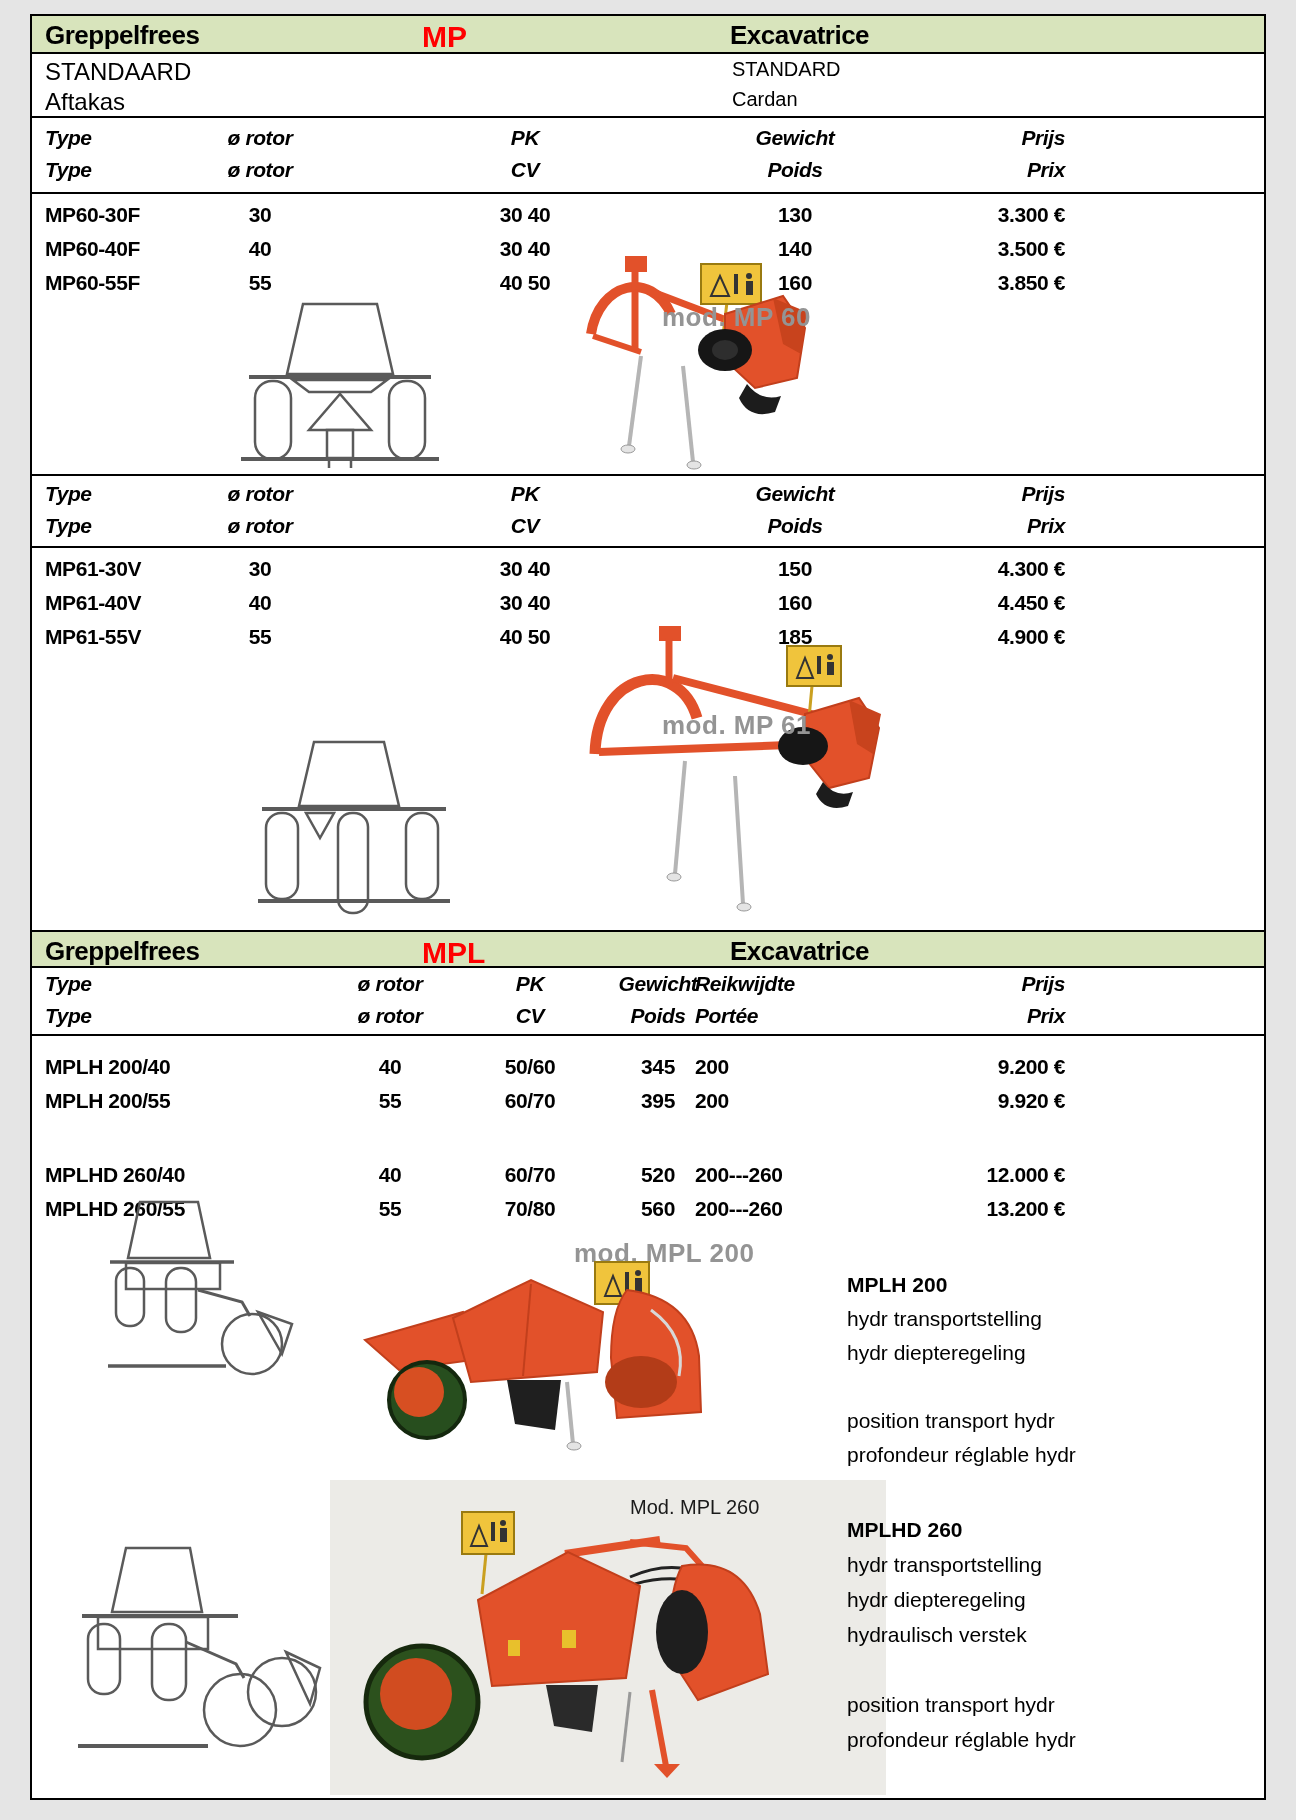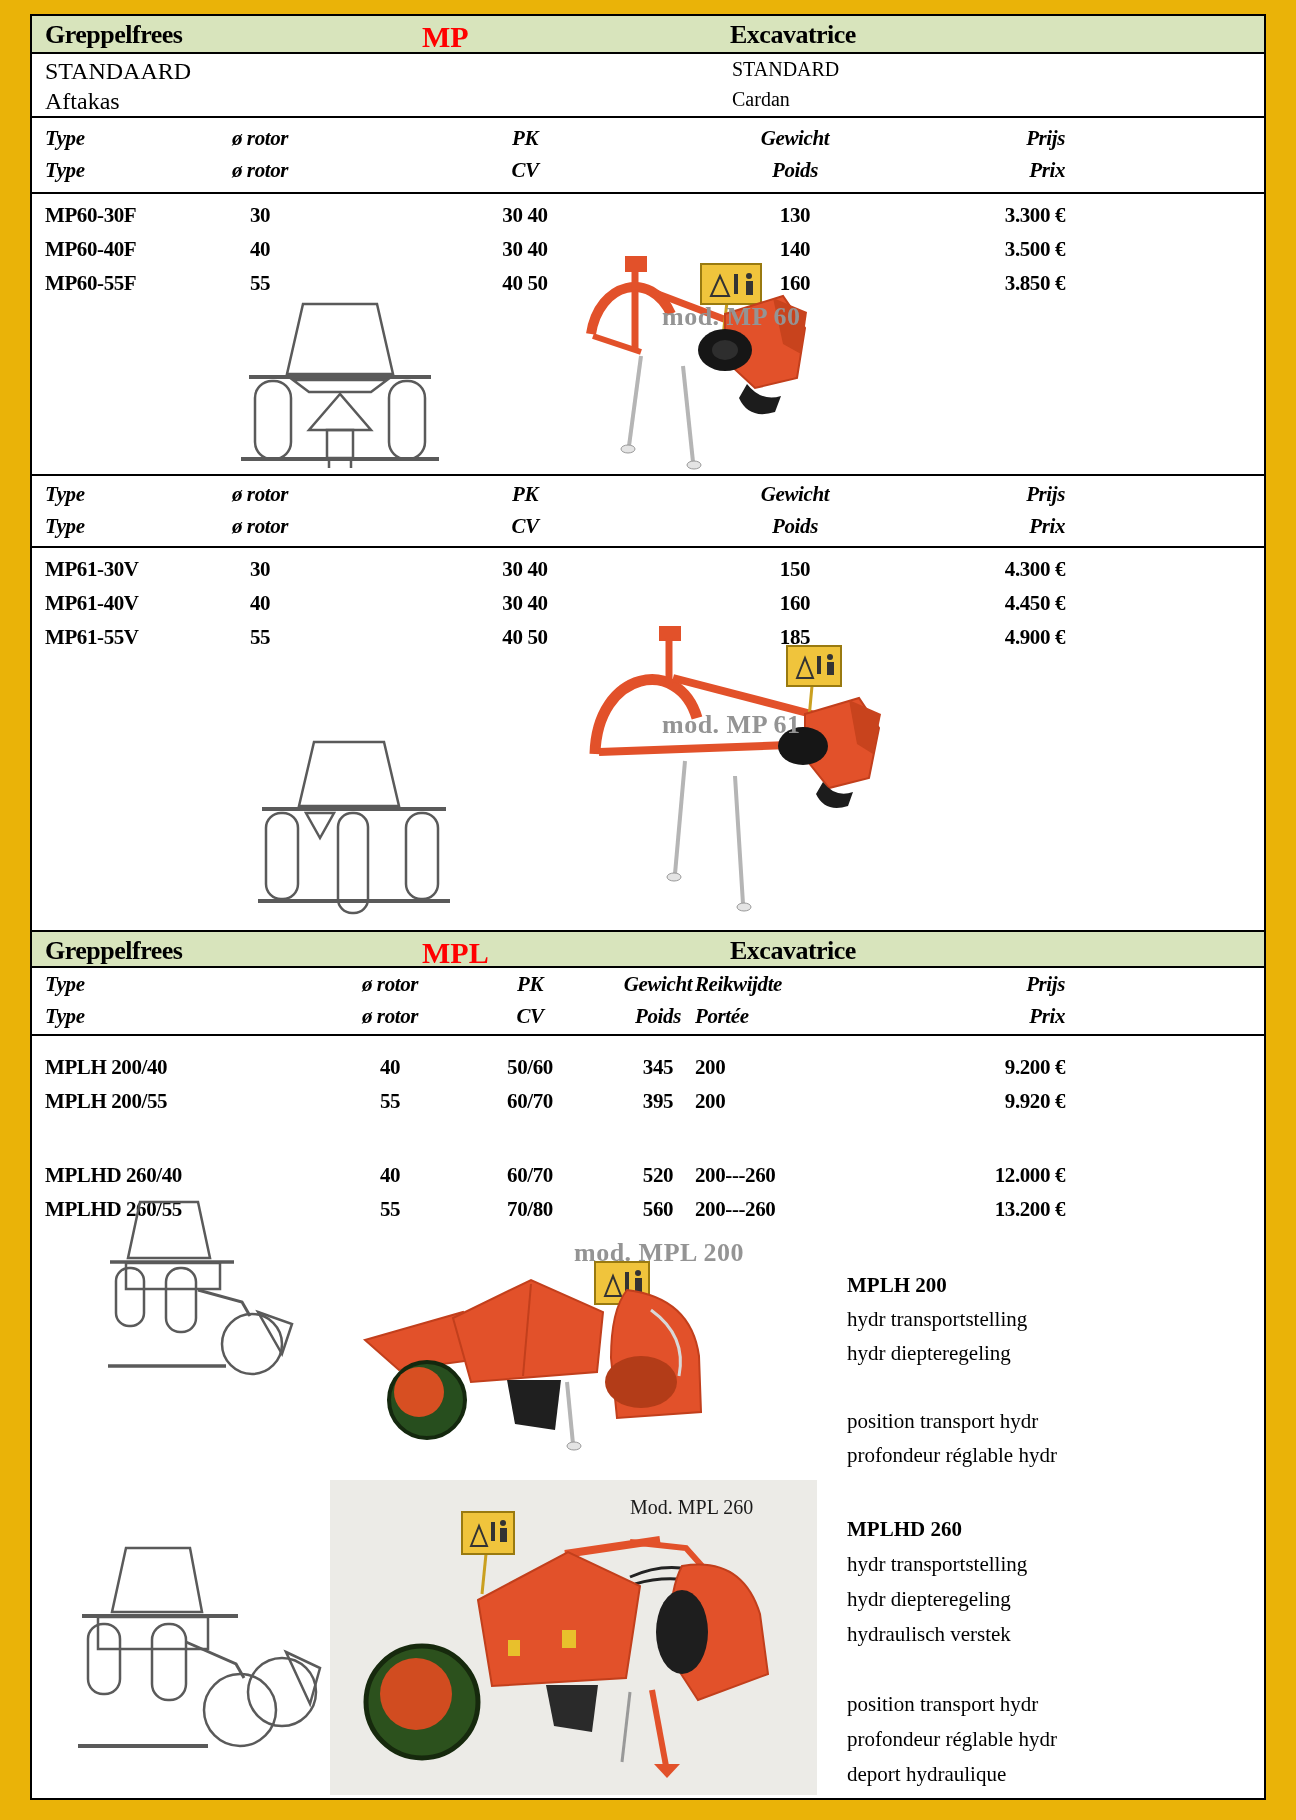--- a/index.html
+++ b/index.html
@@ -1,17 +1,17 @@
 <!DOCTYPE html>
 <html><head>
 <meta charset="utf-8">
 <style>
   html,body{margin:0;padding:0;background:#ffffff;}
-  .page{position:relative;width:1296px;height:1820px;background:#eab308;overflow:hidden;
-        font-family:Liberation Serif, serif;color:#000;}
+  .page{position:relative;width:1296px;height:1820px;background:#e5e5e5;overflow:hidden;
+        font-family:Liberation Sans, sans-serif;color:#000;}
   .doc{position:absolute;left:30px;top:14px;width:1236px;height:1786px;
        box-sizing:border-box;border:2px solid #000;background:#fff;}
   
   .band{position:relative;height:38px;background:#d8e4bc;border-bottom:2px solid #000;box-sizing:border-box;}
   .band2{border-top:2px solid #000;}
   .band .bl{position:absolute;left:13px;top:4px;font-size:26px;font-weight:bold;letter-spacing:-0.5px;}
   .band .bc{position:absolute;left:390px;width:200px;top:4px;text-align:left;font-size:30px;font-weight:bold;color:#ff0000;}
   .band .br{position:absolute;left:698px;top:4px;font-size:26px;font-weight:bold;letter-spacing:-0.5px;}
   .subblk{position:relative;height:64px;border-bottom:2px solid #000;box-sizing:border-box;}
   .subrow{position:absolute;left:0;right:0;height:30px;}
@@ -363,21 +363,21 @@
       <rect x="20" y="84" width="32" height="70" rx="15"></rect>
       <rect x="84" y="84" width="34" height="76" rx="16"></rect>
       <polyline points="118,102 168,124 176,138" stroke-width="3"></polyline>
       <circle cx="172" cy="170" r="36"></circle>
       <circle cx="214" cy="152" r="34"></circle>
       <polygon points="218,112 252,128 242,164"></polygon>
       <line x1="10" y1="206" x2="140" y2="206" stroke-width="4"></line>
     </svg>
   </div>
 
-  <div class="fig photo-bg" style="left:298px;top:1464px;width:487px;height:315px;">
+  <div class="fig photo-bg" style="left:298px;top:1464px;width:556px;height:315px;">
     <span class="photo-label" style="left:300px;top:16px;">Mod. MPL 260</span>
     <svg width="487" height="315" viewBox="0 0 487 315">
       <g>
         <line x1="156" y1="74" x2="152" y2="114" stroke="#caa020" stroke-width="3"></line>
         <rect x="132" y="32" width="52" height="42" fill="#f0c43c" stroke="#997a10" stroke-width="2"></rect>
         <polygon points="141,66 149,46 157,66" fill="none" stroke="#333" stroke-width="2"></polygon>
         <rect x="161" y="42" width="4" height="19" fill="#333"></rect>
         <circle cx="173" cy="43" r="3" fill="#333"></circle>
         <rect x="170" y="48" width="7" height="14" fill="#333"></rect>
       </g>
@@ -400,17 +400,16 @@
   </div>
 
   <div class="desc d35" style="left:815px;top:1496px;">
     <div class="t">MPLHD 260</div>
     <div>hydr transportstelling</div>
     <div>hydr diepteregeling</div>
     <div>hydraulisch verstek</div>
     <div></div>
     <div>position transport hydr</div>
     <div>profondeur réglable hydr</div>
-    <div>deport hydraulique</div>
   </div>
 
 </div>
 </div>
 
 </body></html>

